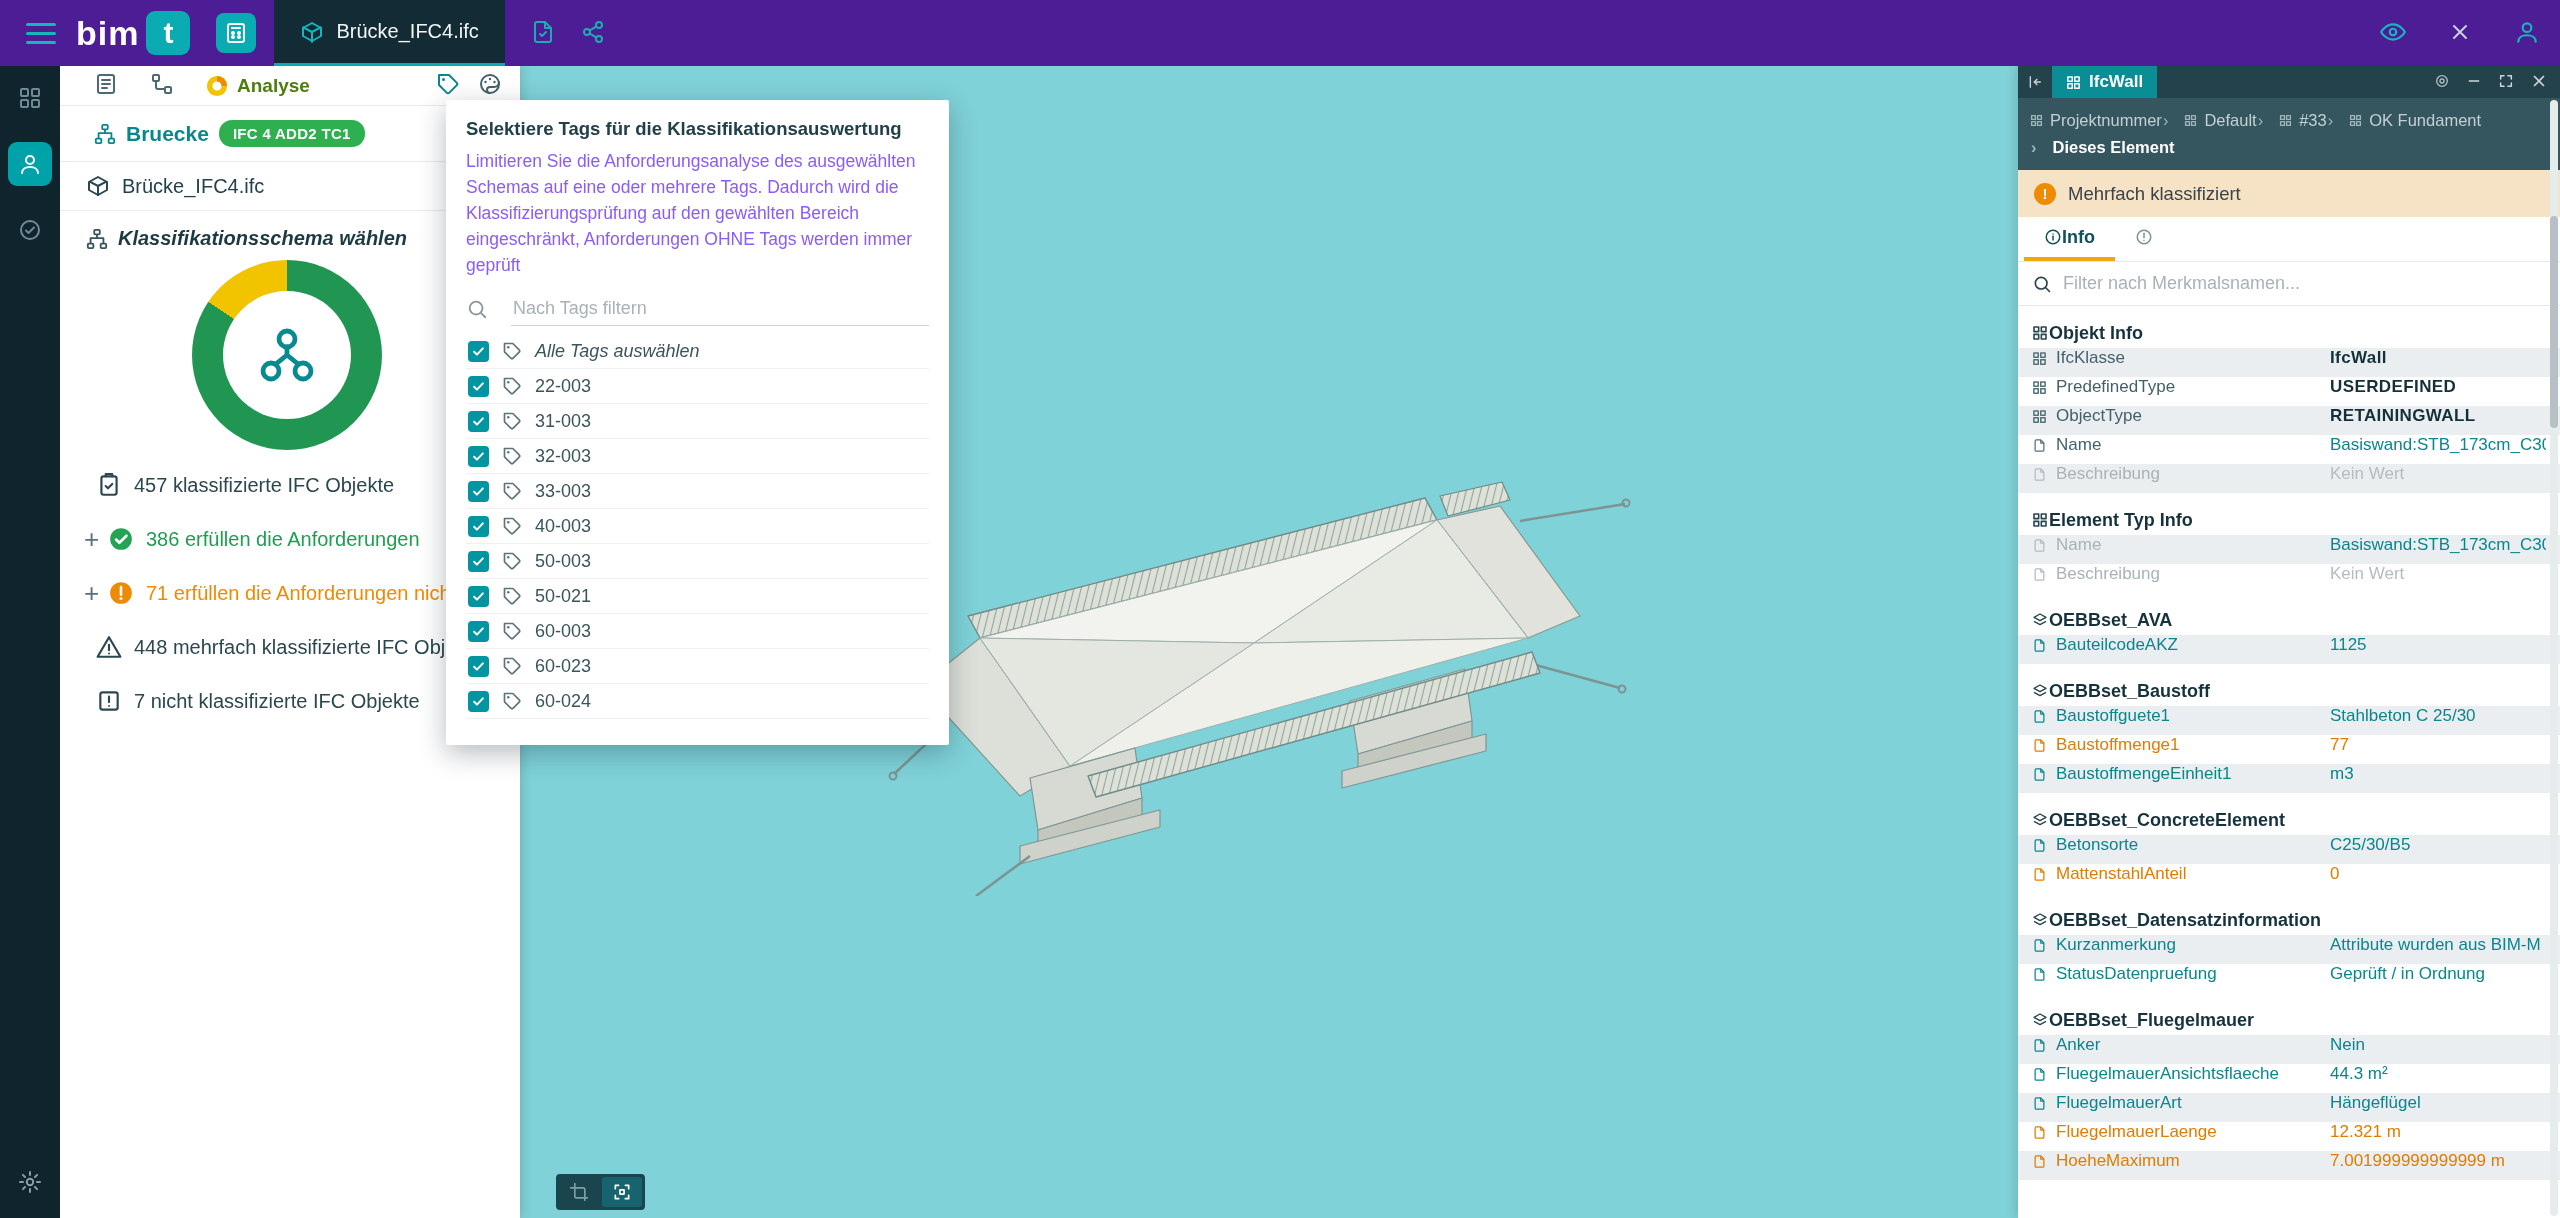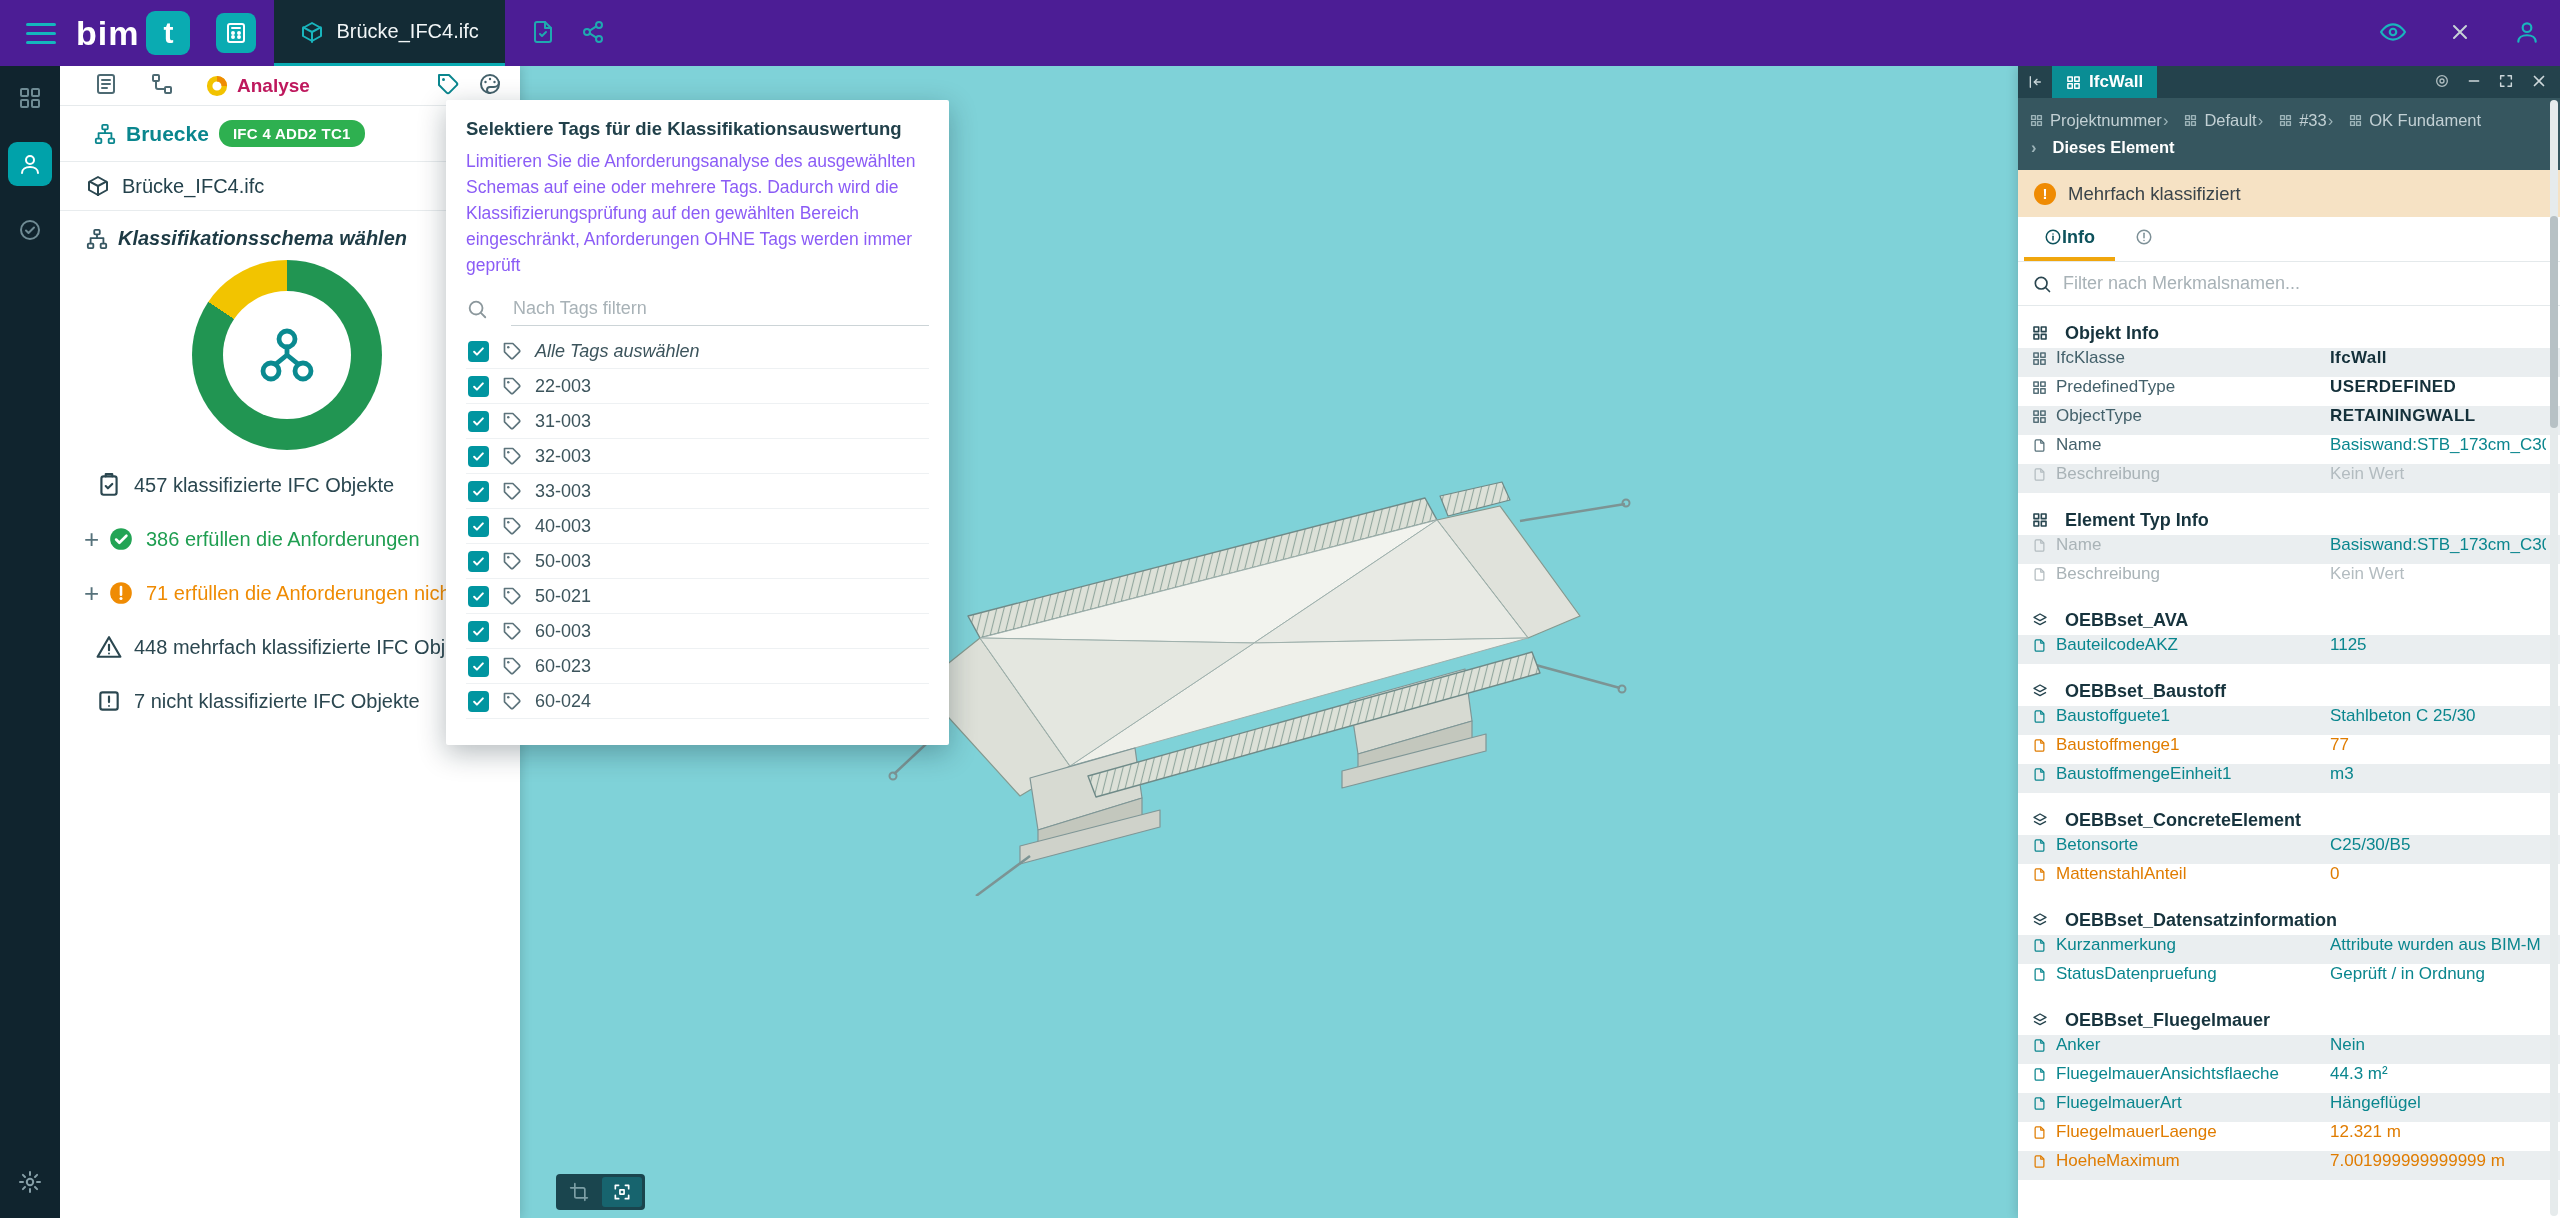--- a/index.html
+++ b/index.html
@@ -27,21 +27,21 @@
 
   
   .rail{position:absolute;top:66px;left:0;width:60px;bottom:0;background:#10242e;display:flex;flex-direction:column;align-items:center;padding-top:10px;gap:22px;z-index:30}
   .rail-item{width:44px;height:44px;display:flex;align-items:center;justify-content:center;color:#6f8b94}
   .rail-item.active{background:#00a2aa;border-radius:9px;color:#fff}
   .rail-bottom{margin-top:auto;margin-bottom:14px;color:#87a0a8}
 
   
   .panel-left{position:absolute;top:66px;left:60px;width:460px;bottom:0;background:#fff;z-index:10;overflow:hidden;box-shadow:2px 0 10px rgba(0,0,0,.15)}
   .lp-toolbar{height:40px;display:flex;align-items:center;border-bottom:1px solid #e6eaec;padding:0 18px 0 34px;gap:32px;color:#4d6a73}
-  .analyse-tab{display:flex;align-items:center;gap:9px;color:#be185d;font-weight:700;font-size:19px}
+  .analyse-tab{display:flex;align-items:center;gap:9px;color:#4d7c0f;font-weight:700;font-size:19px}
   .lp-tools-right{margin-left:auto;display:flex;gap:18px;align-items:center;color:#34565f}
   .schema-row{display:flex;align-items:center;gap:10px;margin:14px 0 0 34px;color:#0a868e}
   .schema-name{color:#0a868e;font-weight:700;font-size:21px}
   .schema-badge{background:#2eb050;color:#fff;font-weight:700;font-size:15px;padding:5px 14px;border-radius:13px;letter-spacing:.3px;white-space:nowrap}
   .file-row{display:flex;align-items:center;gap:12px;margin-top:14px;padding:12px 0 12px 26px;border-top:1px solid #e8ecee;border-bottom:1px solid #e8ecee;color:#24424c;font-size:20px}
   .choose-row{display:flex;align-items:center;gap:10px;margin:16px 0 0 26px;font-style:italic;font-weight:700;font-size:20px;color:#1d3a44}
   .choose-row .ico{color:#355560}
   .donut{position:relative;width:190px;height:190px;border-radius:50%;margin:10px 0 0 132px}
   .donut::after{content:"";position:absolute;inset:31px;background:#fff;border-radius:50%}
   .donut .center-ico{position:absolute;inset:0;display:flex;align-items:center;justify-content:center;z-index:1;color:#0a8a90}
@@ -95,21 +95,21 @@
   .bc-item .ico{color:#9db4b9}
   .bc-item.current{color:#fff;font-weight:700}
   .rp-warning{height:47px;background:#f6e2c4;display:flex;align-items:center;gap:12px;padding:0 16px;font-size:18.5px;color:#3a444a}
   .warn-badge{width:22px;height:22px;border-radius:50%;background:#ef8b03;color:#fff;display:flex;align-items:center;justify-content:center;font-weight:700;font-size:15px;flex:none}
   .rp-tabs{height:45px;border-bottom:1px solid #e4e9eb;display:flex;align-items:stretch;padding:0 6px}
   .rp-tabitem{display:flex;align-items:center;padding:4px 20px;border-bottom:4px solid transparent;color:#7d9097;font-size:18px}
   .rp-tabitem.active{color:#0d525c;font-weight:700;border-color:#f0a60d}
   .rp-filter{height:44px;display:flex;align-items:center;gap:11px;padding:0 14px;border-bottom:1px solid #e4e9eb;color:#29454f}
   .rp-filter input{flex:1;border:0;outline:0;font-size:18px;color:#33505a;font-family:inherit}
   .pgroup{margin-top:12px}
-  .pg-head{display:flex;align-items:center;gap:17px;height:30px;padding:0 14px;color:#16333d;font-weight:700;font-size:18px}
+  .pg-head{display:flex;align-items:center;gap:1px;height:30px;padding:0 14px;color:#16333d;font-weight:700;font-size:18px}
   .pg-head .ico{display:none;color:#27454f}
   .pg-head.grid .ic-grid{display:inline-flex}
   .pg-head.layers .ic-layers{display:inline-flex}
   .prow{display:flex;align-items:flex-start;height:29px;padding:0 14px;font-size:17px}
   .prows .prow:nth-child(odd){background:#eaeef0}
   .prow .nm{flex:0 0 298px;display:flex;align-items:center;gap:9px;overflow:hidden;white-space:nowrap}
   .nm .ico{display:none}
   .nm.grid .ic-grid{display:inline-flex}
   .nm.doc .ic-doc{display:inline-flex}
   .prow .val{flex:1;overflow:hidden;white-space:nowrap}

